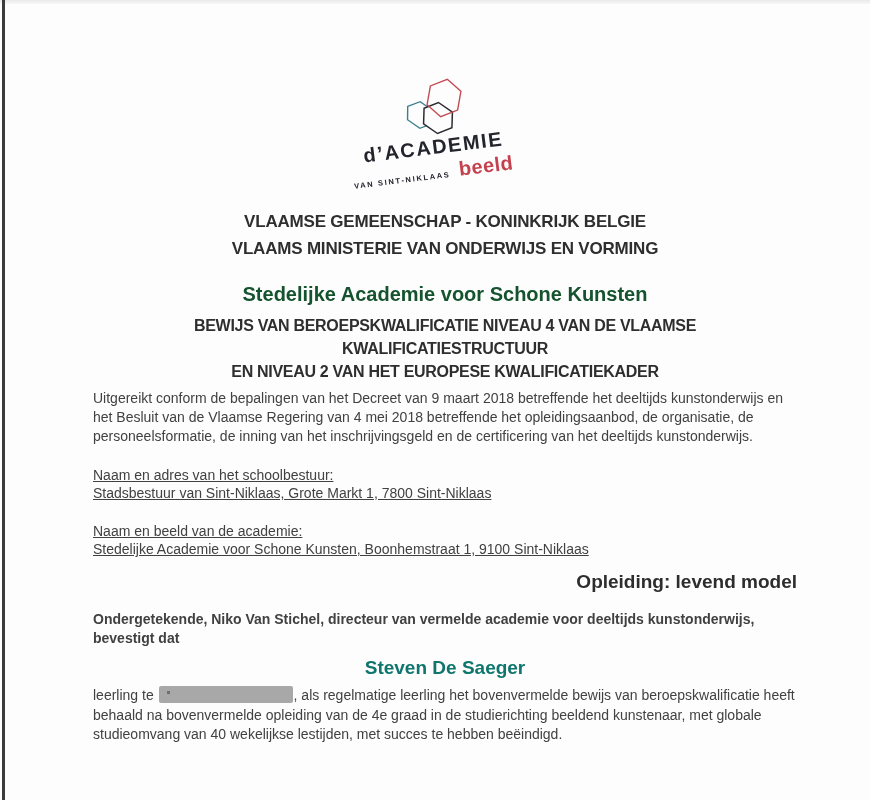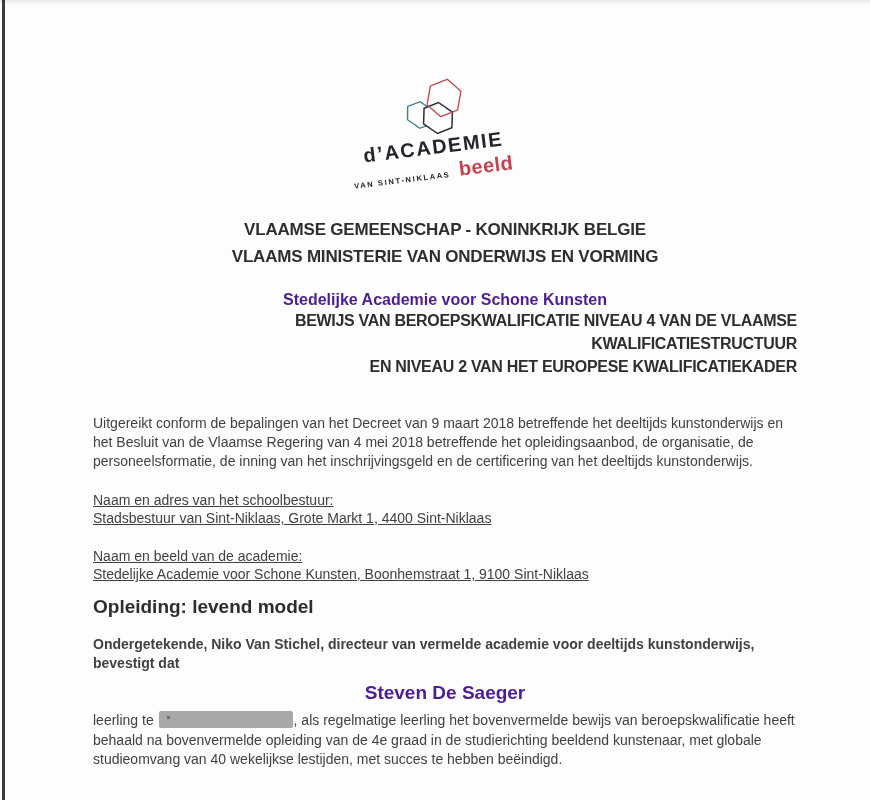--- a/index.html
+++ b/index.html
@@ -69,65 +69,65 @@
     color: #23242c;
   }
   .logo-tagline {
     font-size: 20px;
     font-weight: bold;
     color: #c4414e;
     letter-spacing: 0.5px;
   }
   
   .h-top {
-    margin-top: 32px;
+    margin-top: 24px;
     text-align: center;
     font-size: 17px;
     line-height: 27px;
     font-weight: bold;
     letter-spacing: -0.2px;
     color: #2e2e2e;
   }
   .h-academy {
     margin-top: 21px;
     text-align: center;
-    font-size: 16px;
-    font-weight: bold;
-    color: #4c1d95;
+    font-size: 20px;
+    font-weight: bold;
+    color: #14532d;
   }
   .h-title {
-    margin-top: 0;
-    text-align: right;
+    margin-top: 8px;
+    text-align: center;
     font-size: 16px;
     line-height: 23px;
     font-weight: bold;
     letter-spacing: -0.3px;
     color: #2e2e2e;
   }
   .h-course {
     margin-top: 13px;
-    text-align: left;
+    text-align: right;
     font-size: 19px;
     font-weight: bold;
     color: #2d2d2d;
   }
   .h-name {
     margin-top: 9px;
     text-align: center;
     font-size: 19px;
     font-weight: bold;
-    color: #4c1d95;
+    color: #0f766e;
   }
   
   .body-text {
     font-size: 14px;
     line-height: 19px;
     color: #414141;
   }
-  .intro        { margin-top: 36px; }
+  .intro        { margin-top: 6px; }
   .addr-block   { margin-top: 20px; line-height: 18px; text-decoration: underline; }
   .course-note  { margin-top: 15px; }
   .undersigned  { margin-top: 17px; font-weight: bold; }
   .born-para    { margin-top: 7px; line-height: 19.5px; }
   .redaction {
     display: inline-block;
     width: 134px;
     height: 17px;
     background: #a8a8a8;
     border-radius: 2px;
@@ -171,21 +171,21 @@
 
     <div class="h-title">
       <div>BEWIJS VAN BEROEPSKWALIFICATIE NIVEAU 4 VAN DE VLAAMSE KWALIFICATIESTRUCTUUR</div>
       <div>EN NIVEAU 2 VAN HET EUROPESE KWALIFICATIEKADER</div>
     </div>
 
     <div class="body-text intro">Uitgereikt conform de bepalingen van het Decreet van 9 maart 2018 betreffende het deeltijds kunstonderwijs en het Besluit van de Vlaamse Regering van 4 mei 2018 betreffende het opleidingsaanbod, de organisatie, de personeelsformatie, de inning van het inschrijvingsgeld en de certificering van het deeltijds kunstonderwijs.</div>
 
     <div class="body-text addr-block">
       <div>Naam en adres van het schoolbestuur:</div>
-      <div>Stadsbestuur van Sint-Niklaas, Grote Markt 1, 4400 Sint-Niklaas</div>
+      <div>Stadsbestuur van Sint-Niklaas, Grote Markt 1, 7800 Sint-Niklaas</div>
     </div>
 
     <div class="body-text addr-block">
       <div>Naam en beeld van de academie:</div>
       <div>Stedelijke Academie voor Schone Kunsten, Boonhemstraat 1, 9100 Sint-Niklaas</div>
     </div>
 
     <div class="h-course">Opleiding: levend model</div>
 
     <div class="body-text undersigned">Ondergetekende, Niko Van Stichel, directeur van vermelde academie voor deeltijds kunstonderwijs, bevestigt dat</div>

